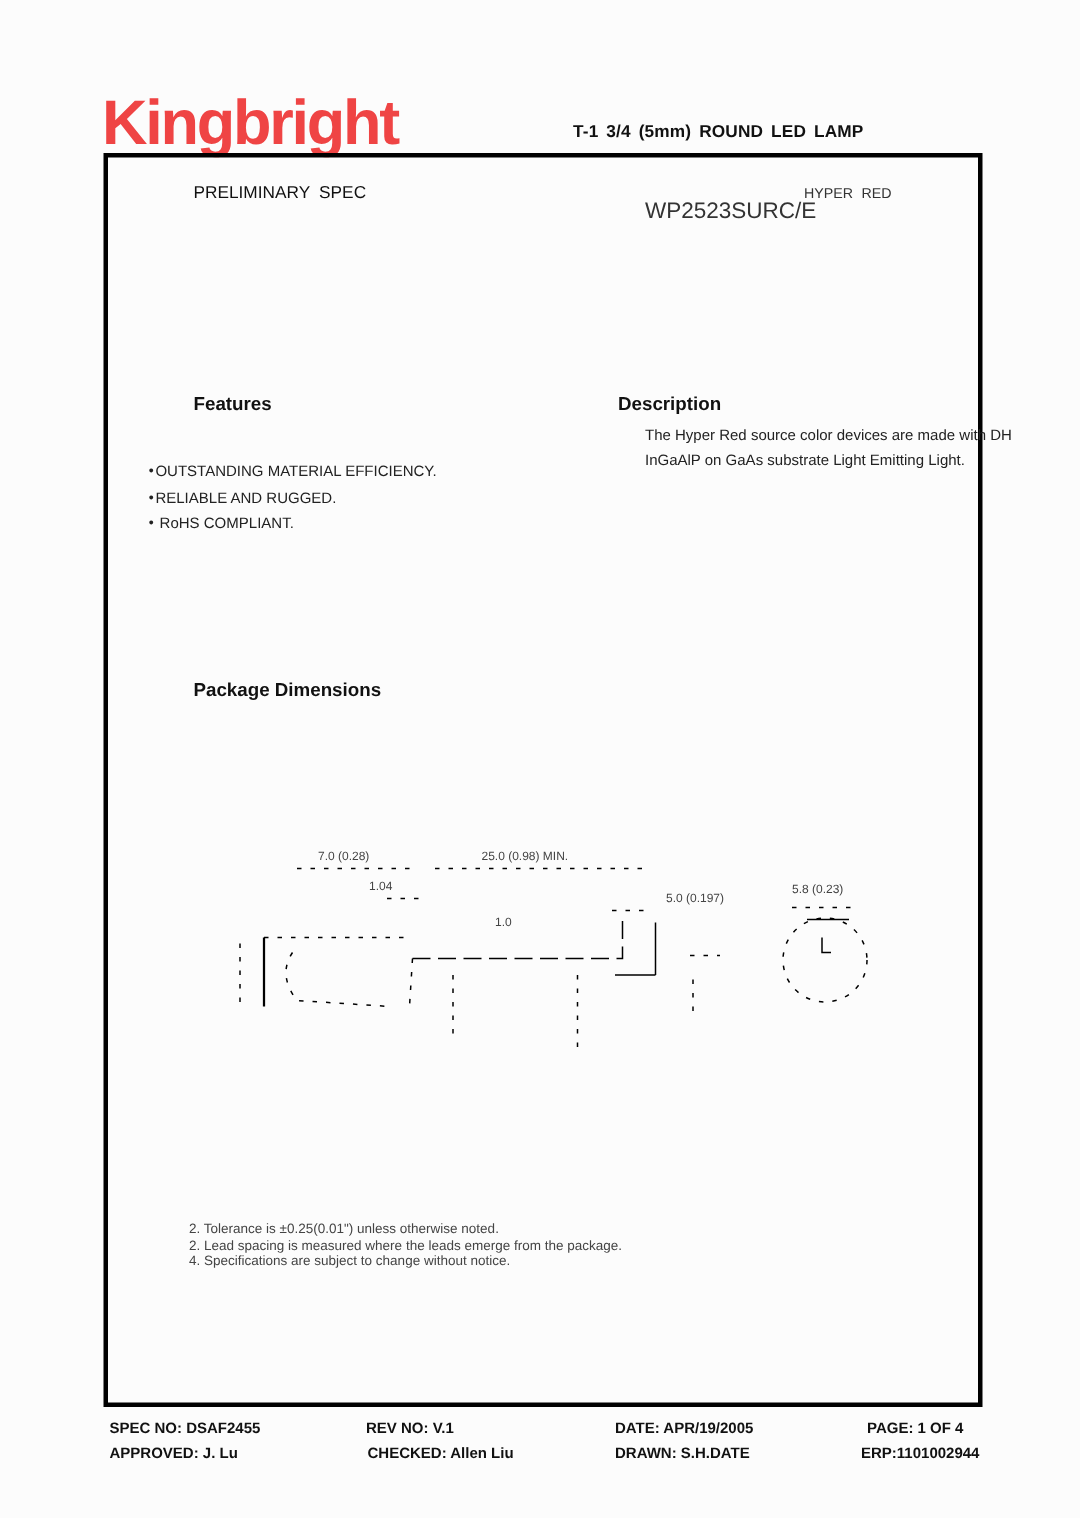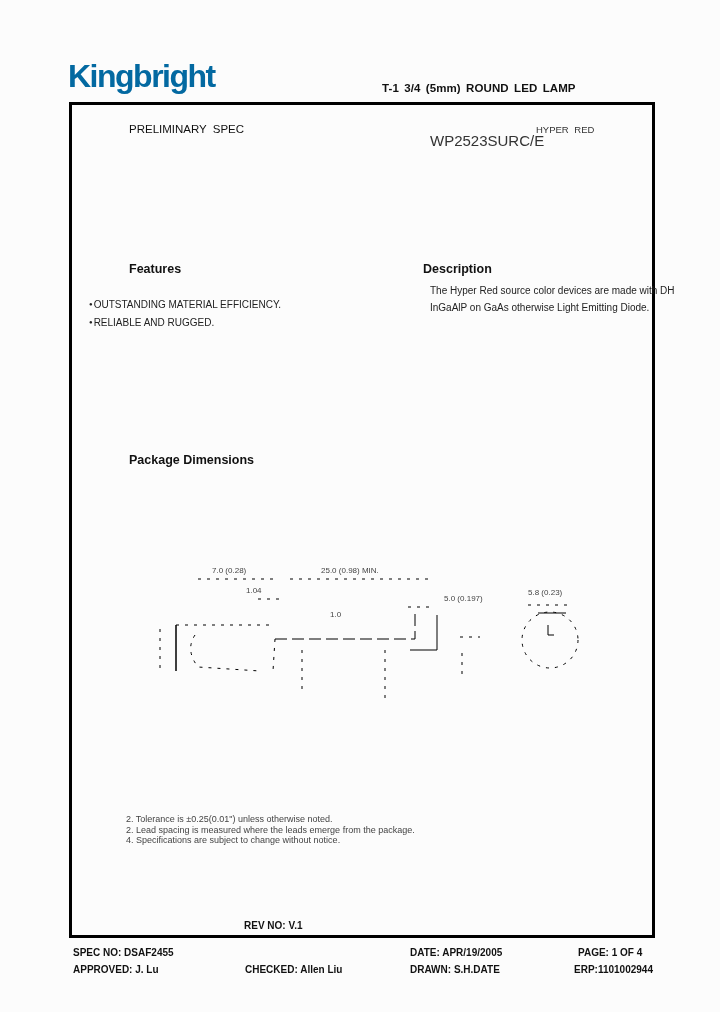--- a/index.html
+++ b/index.html
@@ -1,30 +1,30 @@
 <!DOCTYPE html>
 <html><head>
 <meta charset="utf-8">
 <style>
   html, body { margin:0; padding:0; background:#fcfcfc; }
   body { width:720px; height:1012px; position:relative; overflow:hidden;
          font-family:"Liberation Sans", sans-serif; color:#111; }
-  .logo { position:absolute; left:68px; top:58px; font-size:32px; font-weight:bold;
-          letter-spacing:-1.5px; color:#0369a1; font-family:"Liberation Sans", sans-serif; }
+  .logo { position:absolute; left:68px; top:58px; font-size:42px; font-weight:bold;
+          letter-spacing:-1.5px; color:#ef4444; font-family:"Liberation Sans", sans-serif; }
   .doc-title { position:absolute; left:382px; top:82px; font-size:11.5px; font-weight:bold; letter-spacing:0.1px; word-spacing:2px; }
   .frame { position:absolute; left:69px; top:102px; width:580px; height:830px;
            border:3px solid #000; }
   .abs { position:absolute; font-size:11px;padding-left:48px; }
   .prelim { left:81px; top:123px; font-size:11.5px; word-spacing:3px; }
   .partno { left:382px; top:132px; font-size:15px; color:#333; }
   .color { left:488px; top:124px; font-size:9.5px; color:#333; word-spacing:3px; }
   .h2 { font-size:12.5px; font-weight:bold; }
   .feat-h { left:81px; top:262px; }
-  .desc-h { left:375px; top:262px; }
-  .feat-list { left:81px; top:289px; margin:8px; padding:0; list-style:none; font-size:10px; color:#222; }
+  .desc-h { left:364px; top:262px; }
+  .feat-list { left:81px; top:289px; margin:18px; padding:0; list-style:none; font-size:10px; color:#222; }
   .feat-list li { height:17.5px; line-height:14px; }
   .feat-list li::before { content:"\25CF"; font-size:6px; vertical-align:2px; margin-right:1px; }
   .desc-text { left:382px; top:282px; width:270px; font-size:10px; line-height:17px; color:#222; }
   .pkg-h { left:81px; top:453px; }
   .drawing { position:absolute; left:140px; top:555px; width:460px; height:160px; }
   .notes { left:78px; top:814px; font-size:9px; line-height:10.5px; color:#444; }
   .notes div { white-space:nowrap; }
   .footer { position:absolute; font-size:10px; font-weight:bold; white-space:nowrap; }
 </style>
 </head>
@@ -36,24 +36,25 @@
 <div class="frame"></div>
 
 <div class="abs prelim">PRELIMINARY  SPEC</div>
 <div class="abs partno">WP2523SURC/E</div>
 <div class="abs color">HYPER  RED</div>
 
 <div class="abs h2 feat-h">Features</div>
 <ul class="abs feat-list">
   <li>OUTSTANDING MATERIAL EFFICIENCY.</li>
   <li>RELIABLE AND RUGGED.</li>
+  <li> RoHS COMPLIANT.</li>
 </ul>
 
 <div class="abs h2 desc-h">Description</div>
-<div class="abs desc-text">The  Hyper Red source  color devices are made with  DH InGaAlP on GaAs otherwise Light  Emitting Diode.</div>
+<div class="abs desc-text">The  Hyper Red source  color devices are made with  DH InGaAlP on GaAs substrate Light  Emitting Light.</div>
 
 <div class="abs h2 pkg-h">Package Dimensions</div>
 
 <svg class="drawing" viewBox="0 0 460 160" xmlns="http://www.w3.org/2000/svg">
   <g stroke="#000" stroke-width="1" fill="none" stroke-dasharray="3 6">
 
     <path d="M20 74 L20 116"></path>
     <path d="M36 70 L36 116" stroke-dasharray="none" stroke-width="1.5"></path>
     <path d="M36 70 L135 70"></path>
     <path d="M55 80 Q45 95 58 112 L120 116"></path>
@@ -88,19 +89,19 @@
   </g>
 </svg>
 
 <div class="abs notes">
   <div>2. Tolerance is ±0.25(0.01") unless otherwise noted.</div>
   <div>2. Lead spacing is measured where the leads emerge from the package.</div>
   <div>4. Specifications are subject to change without notice.</div>
 </div>
 
 <div class="footer" style="left:73px; top:947px;text-align:right;">SPEC NO: DSAF2455</div>
-<div class="footer" style="left:244px; top:920px;">REV NO: V.1</div>
+<div class="footer" style="left:244px; top:947px;">REV NO: V.1</div>
 <div class="footer" style="left:410px; top:947px;">DATE: APR/19/2005</div>
 <div class="footer" style="left:578px; top:947px;">PAGE: 1 OF 4</div>
 <div class="footer" style="left:73px; top:964px;">APPROVED: J. Lu</div>
 <div class="footer" style="left:245px; top:964px;">CHECKED: Allen Liu</div>
 <div class="footer" style="left:410px; top:964px;">DRAWN: S.H.DATE</div>
 <div class="footer" style="left:574px; top:964px;">ERP:1101002944</div>
 
 </body></html>

